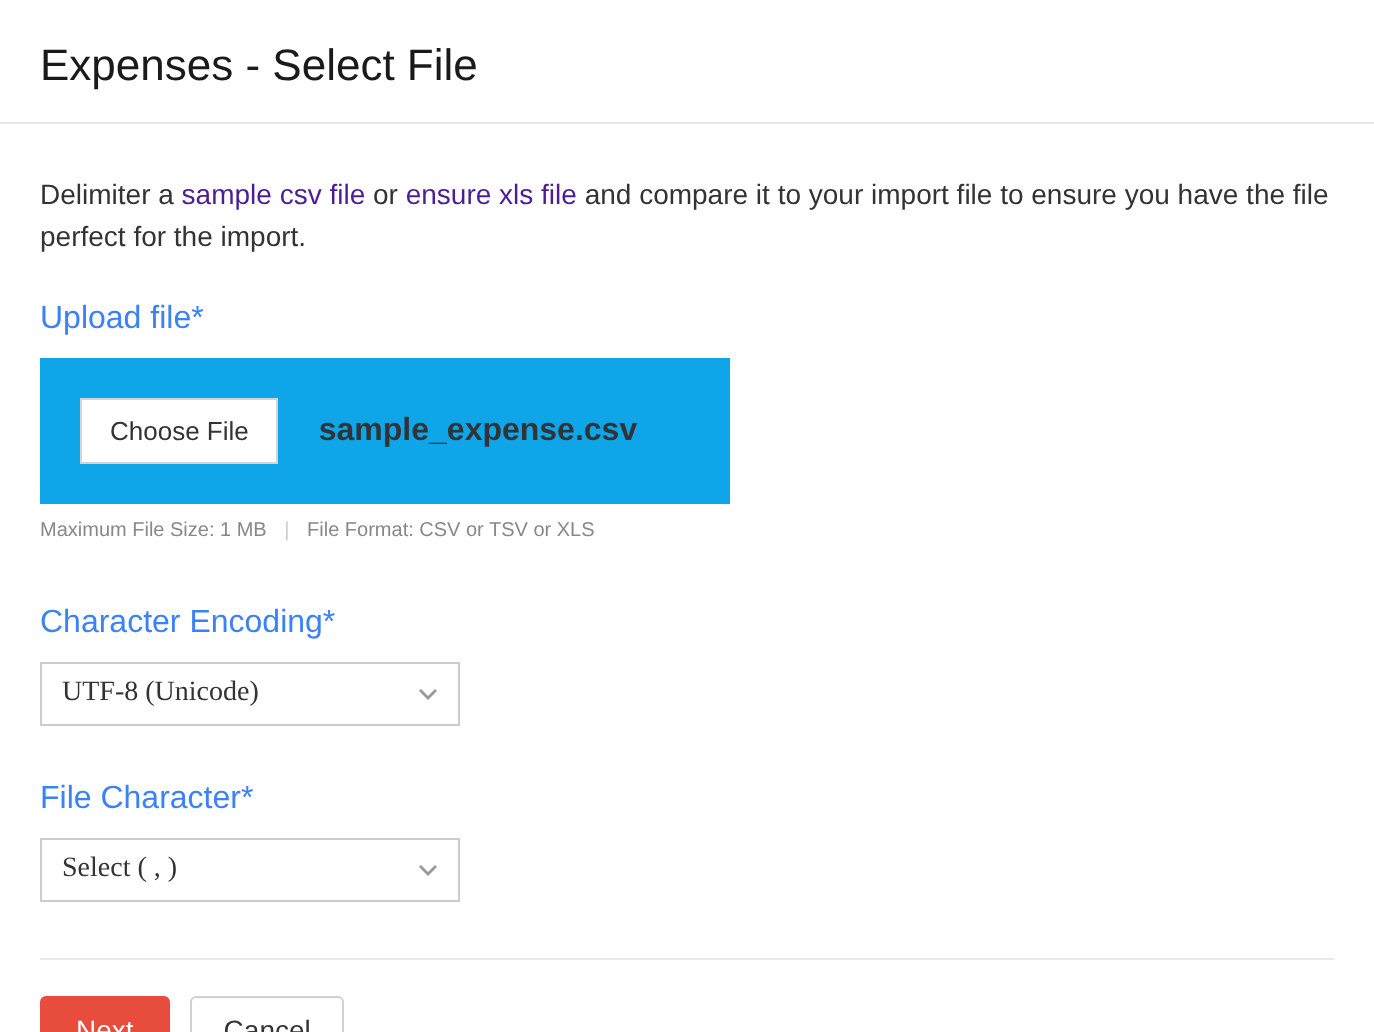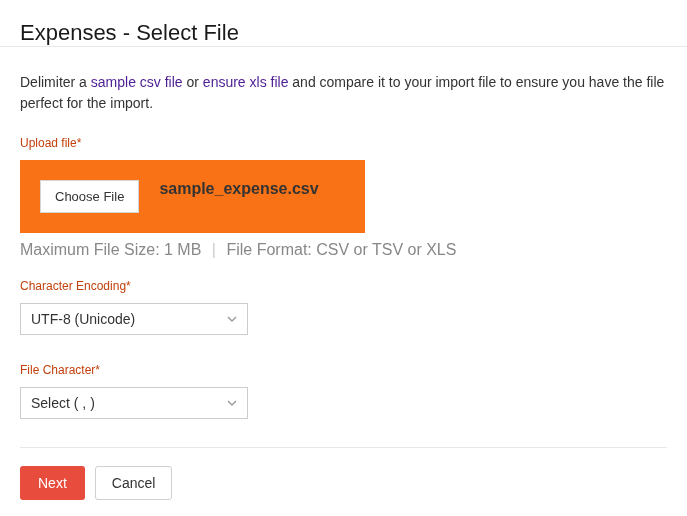--- a/index.html
+++ b/index.html
@@ -13,79 +13,81 @@
       color: #333;
       background: #fff;
       width: 687px;
       height: 516px;
       padding: 20px;
     }
     .page-title {
       font-size: 22px;
       font-weight: 400;
       color: #1a1a1a;
+      margin-bottom: 15px;
     }
     .top-divider {
       border: none;
       border-top: 1px solid #e8e8e8;
       margin-left: -20px;
       margin-right: -20px;
       margin-bottom: 25px;
     }
     .intro-text {
       color: #333;
       line-height: 1.5;
       margin-bottom: 22px;
     }
     .intro-text a {
       color: #4c1d95;
       text-decoration: none;
     }
     .field-label {
-      color: #c2410c;
-      font-size: 12px;
+      color: #3b82f6;
+      font-size: 16px;
       margin-bottom: 10px;
       display: block;
     }
     .upload-box {
-      background: #f97316;
+      background: #0ea5e9;
       padding: 20px;
       width: 345px;
       margin-bottom: 8px;
       display: flex;
-      align-items: flex-start;
+      align-items: center;
       gap: 20px;
     }
     .choose-file-btn {
       background: #fff;
       border: 1px solid #d5d5d5;
       padding: 8px 14px;
       font-size: 13px;
       color: #333;
       cursor: pointer;
       font-family: inherit;
     }
     .chosen-filename {
       font-size: 16px;
       font-weight: 600;
       color: #333;
     }
     .helper-text {
-      font-size: 16px;
+      font-size: 10px;
       color: #888;
-      margin-bottom: 20px;
+      margin-bottom: 32px;
     }
     .helper-sep {
       color: #ccc;
       margin: 0 6px;
     }
     .select-wrap {
       position: relative;
-      width: 228px;
+      width: 210px;
       margin-bottom: 28px;
+      font-family: Liberation Serif, serif;
     }
     .select-box {
       width: 100%;
       border: 1px solid #ccc;
       padding: 7px 10px;
       font-size: 14px;
       color: #333;
       background: #fff;
       cursor: pointer;
       display: flex;

